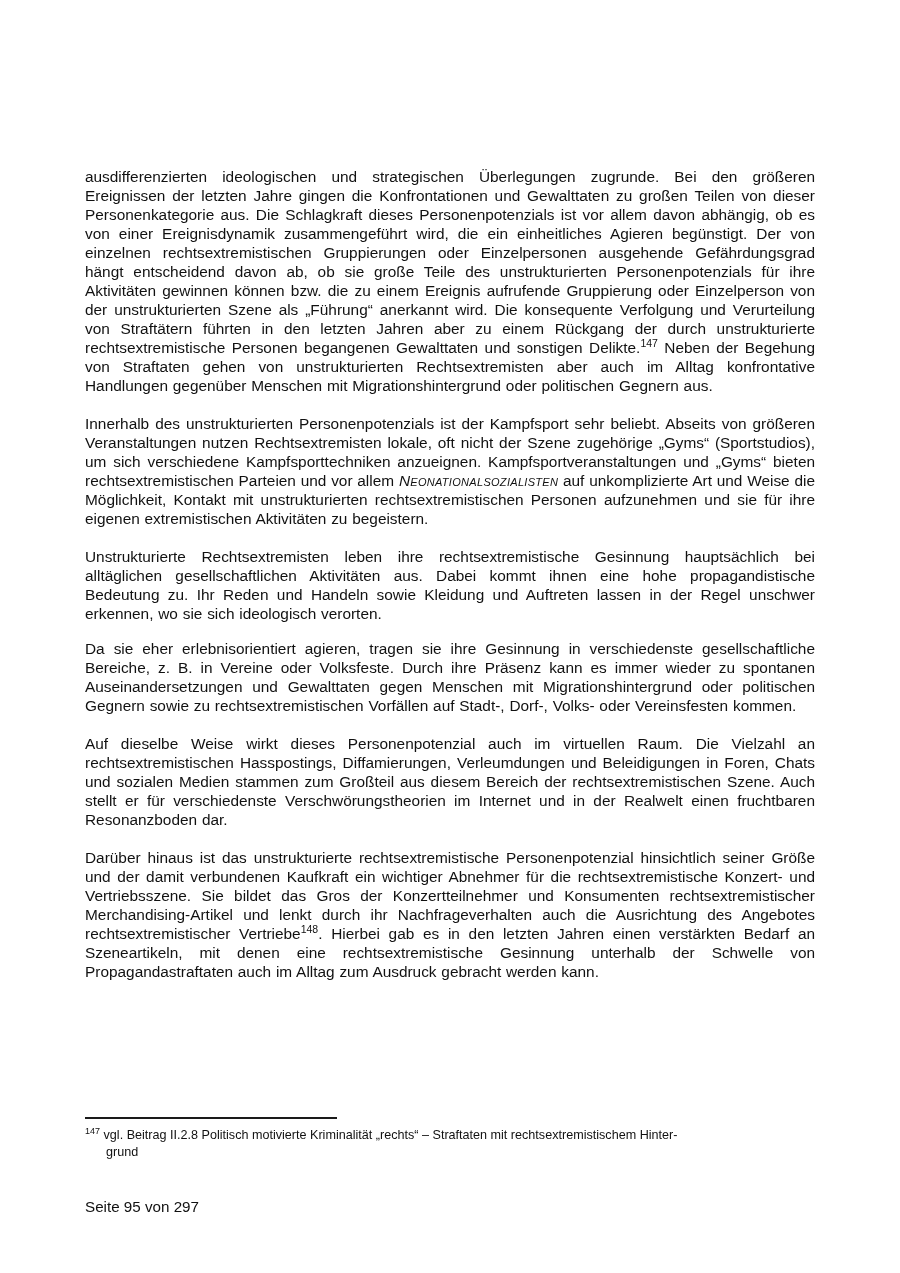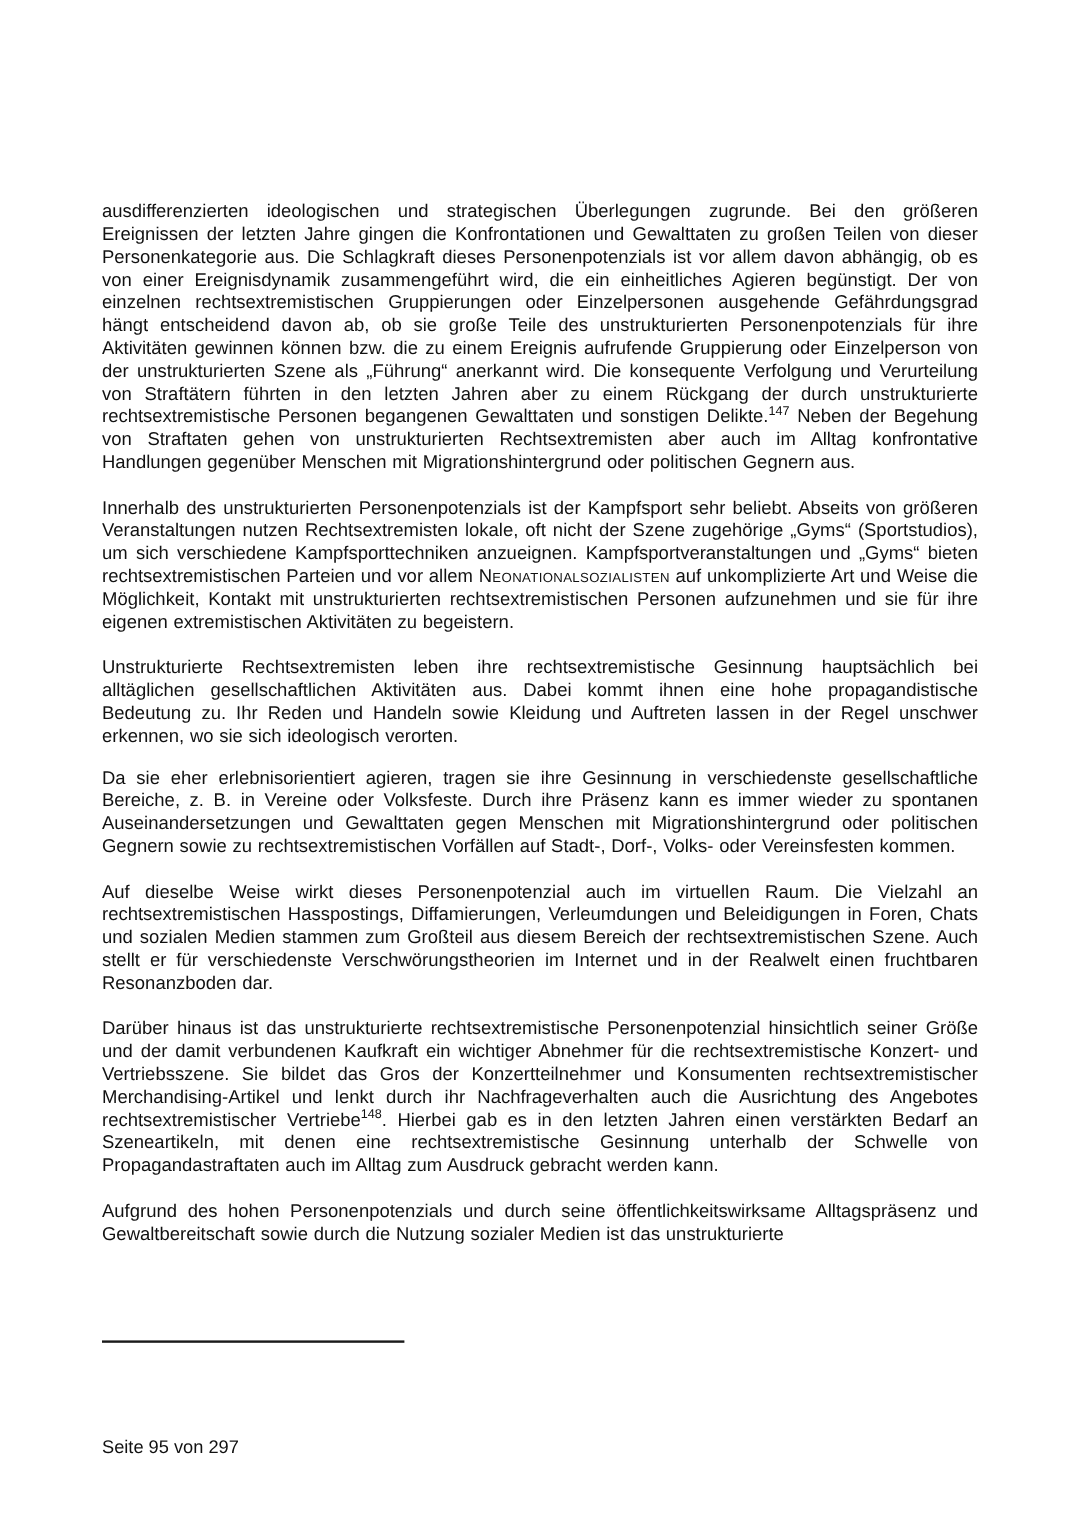--- a/index.html
+++ b/index.html
@@ -31,20 +31,21 @@
     margin-bottom: 16px;
   }
   sup.ref {
     font-size: 10.5px;
     line-height: 0;
     vertical-align: super;
   }
   .smallcaps {
     font-variant: small-caps;
     letter-spacing: 0.3px;
+    font-style: italic;
   }
   .footnote-area {
     position: absolute;
     left: 85px;
     right: 85px;
     top: 1117px;
   }
   .footnote-separator {
     width: 252px;
     border-top: 2px solid #1a1a1a;
@@ -82,25 +83,25 @@
 
     <p><span>Innerhalb des unstrukturierten Personenpotenzials ist der Kampfsport sehr beliebt. Abseits von größeren Veranstaltungen nutzen Rechtsextremisten lokale, oft nicht der Szene zugehörige „Gyms“ (Sportstudios), um sich verschiedene Kampfsporttechniken anzueignen. Kampfsportveranstaltungen und „Gyms“ bieten rechtsextremistischen Parteien und vor allem </span><span class="smallcaps">Neonationalsozialisten</span><span> auf unkomplizierte Art und Weise die Möglichkeit, Kontakt mit unstrukturierten rechtsextremistischen Personen aufzunehmen und sie für ihre eigenen extremistischen Aktivitäten zu begeistern.</span></p>
 
     <p class="no-gap"><span>Unstrukturierte Rechtsextremisten leben ihre rechtsextremistische Gesinnung hauptsächlich bei alltäglichen gesellschaftlichen Aktivitäten aus. Dabei kommt ihnen eine hohe propagandistische Bedeutung zu. Ihr Reden und Handeln sowie Kleidung und Auftreten lassen in der Regel unschwer erkennen, wo sie sich ideologisch verorten.</span></p>
     <p><span>Da sie eher erlebnisorientiert agieren, tragen sie ihre Gesinnung in verschiedenste gesellschaftliche Bereiche, z. B. in Vereine oder Volksfeste. Durch ihre Präsenz kann es immer wieder zu spontanen Auseinandersetzungen und Gewalttaten gegen Menschen mit Migrationshintergrund oder politischen Gegnern sowie zu rechtsextremistischen Vorfällen auf Stadt-, Dorf-, Volks- oder Vereinsfesten kommen.</span></p>
 
     <p><span>Auf dieselbe Weise wirkt dieses Personenpotenzial auch im virtuellen Raum. Die Vielzahl an rechtsextremistischen Hasspostings, Diffamierungen, Verleumdungen und Beleidigungen in Foren, Chats und sozialen Medien stammen zum Großteil aus diesem Bereich der rechtsextremistischen Szene. Auch stellt er für verschiedenste Verschwörungstheorien im Internet und in der Realwelt einen fruchtbaren Resonanzboden dar.</span></p>
 
     <p><span>Darüber hinaus ist das unstrukturierte rechtsextremistische Personenpotenzial hinsichtlich seiner Größe und der damit verbundenen Kaufkraft ein wichtiger Abnehmer für die rechtsextremistische Konzert- und Vertriebsszene. Sie bildet das Gros der Konzertteilnehmer und Konsumenten rechtsextremistischer Merchandising-Artikel und lenkt durch ihr Nachfrageverhalten auch die Ausrichtung des Angebotes rechtsextremistischer Vertriebe</span><sup class="ref">148</sup><span>. Hierbei gab es in den letzten Jahren einen verstärkten Bedarf an Szeneartikeln, mit denen eine rechtsextremistische Gesinnung unterhalb der Schwelle von Propagandastraftaten auch im Alltag zum Ausdruck gebracht werden kann.</span></p>
 
-    <p><span>Aufgrund des hohen Personenpotenzials und durch seine öffentlichkeitswirksame Alltagspräsenz und Gewaltbereitschaft sowie durch die Nutzung sozialer Medien ist das unstrukturierte</span></p>
 
   </div>
 
   <div class="footnote-area">
     <div class="footnote-separator"></div>
 
+    <div class="footnote"><sup class="fn-num">147</sup> <span>vgl. Beitrag II.2.8 Politisch motivierte Kriminalität „rechts“ – Straftaten mit rechtsextremistischem Hinter-</span><br><span class="fn-cont">grund</span></div>
 
   </div>
 
   <div class="page-footer">Seite 95 von 297</div>
 
 </div>
 
 </body></html>

